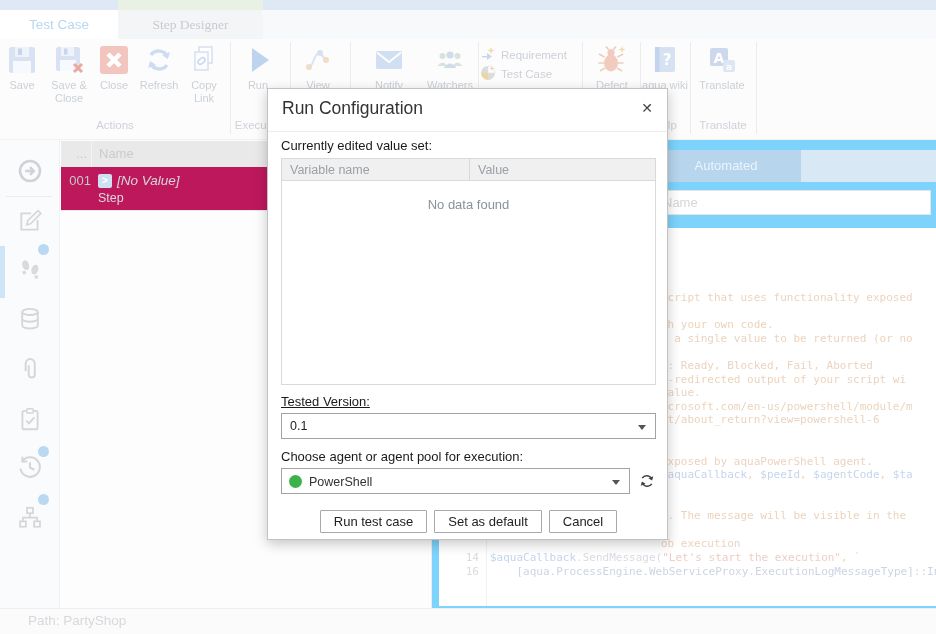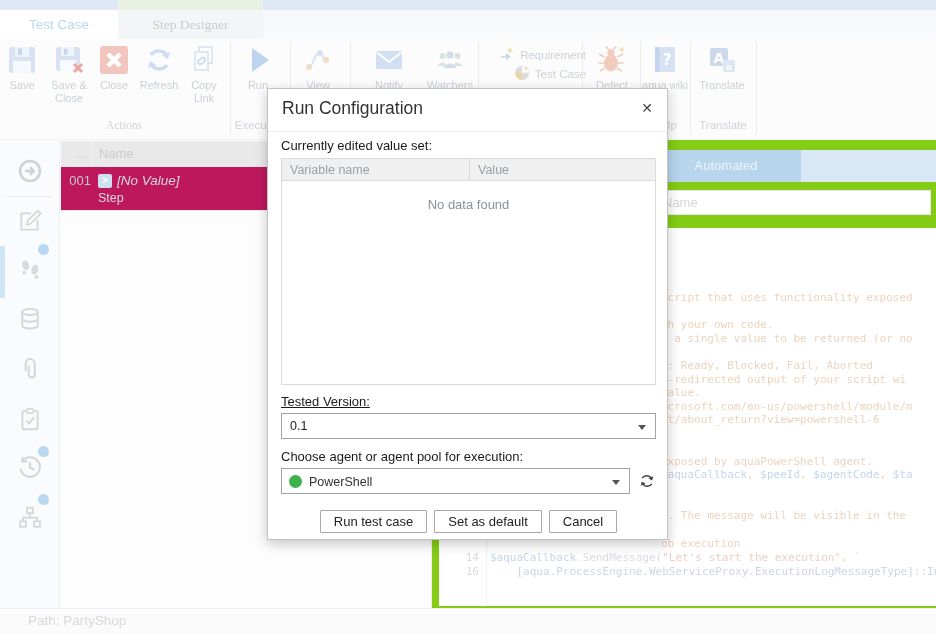--- a/index.html
+++ b/index.html
@@ -15,42 +15,42 @@
   .tab.testcase { left:0; width:118px; background:#ffffff; color:#b9d7f0; }
   .tab.stepdesigner { left:118px; width:145px; background:#f4f5f7; color:#c7cbd1;font-family:Liberation Serif, serif; }
 
   
   .toolbar { position:absolute; left:0; top:39px; width:936px; height:101px; background:#fcfcfd; border-bottom:1px solid #f1f2f4; }
   .tbtn { position:absolute; top:5px; text-align:center; color:#cbd0d6; font-size:11px; line-height:13px; }
   .tbtn .ticon { display:block; width:32px; height:32px; margin:0 auto 3px auto; }
   .tsep { position:absolute; top:3px; height:92px; width:1px; background:#ececee; }
   .tgroup { position:absolute; top:80px; text-align:center; font-size:11.5px; color:#ced2d8; }
   .tstack { position:absolute; left:480px; top:6px; width:106px; }
-  .tstack .srow { display:flex; align-items:center; gap:5px; height:19px; color:#ccd1d7; font-size:11.5px;justify-content:flex-end; }
+  .tstack .srow { display:flex; align-items:center; gap:5px; height:19px; color:#ccd1d7; font-size:11.5px; }
 
   
   .sidebar { position:absolute; left:0; top:140px; width:60px; height:468px; background:#fafbfc; border-right:1px solid #eef0f2; }
   .sideitem { position:absolute; left:17px; width:26px; height:26px; }
   .sidesep { position:absolute; left:6px; top:56px; width:46px; height:1px; background:#eaecee; }
   .selbar { position:absolute; left:0; top:106px; width:5px; height:52px; background:#cfe4f6; }
   .bluedot { position:absolute; width:11px; height:11px; border-radius:50%; background:#bad8f2; }
 
   
   .steps { position:absolute; left:61px; top:140px; width:370px; height:468px; background:#fdfdfe; }
   .steps .hdr { position:absolute; left:0; top:1px; width:370px; height:26px; background:#e9e9ea; color:#c9cbce; font-size:13px; }
   .steps .hdr .cmore { position:absolute; left:0; top:0; width:31px; height:26px; line-height:26px; text-align:right; padding-right:4px; border-right:1px solid #f3f3f4; }
   .steps .hdr .cname { position:absolute; left:38px; top:0; line-height:26px; }
   .steps .row { position:absolute; left:0; top:27px; width:370px; height:44px; background:#be185d; border-bottom:1px solid #e8e8ea; }
   .steps .row .num { position:absolute; left:0; top:6px; width:30px; text-align:right; color:#c5c7ca; font-size:13px; }
   .steps .row .psicon { position:absolute; left:37px; top:7px; width:14px; height:14px; border-radius:2px; background:#cfe0f2; color:#fff; font-size:10px; font-weight:bold; line-height:14px; text-align:center; }
   .steps .row .nm { position:absolute; left:56px; top:6px; font-size:13.5px; font-style:italic; color:#d5d7da; }
   .steps .row .tp { position:absolute; left:37px; top:24px; font-size:12.5px; color:#d9dbde; }
 
   
-  .rightpanel { position:absolute; left:431px; top:140px; width:505px; height:468px; background:#84cc16; border-left:1px solid #ebedee; }
+  .rightpanel { position:absolute; left:431px; top:140px; width:505px; height:468px; background:#7dd3fc; border-left:1px solid #ebedee; }
   .rtabs { position:absolute; left:219px; top:10px; width:286px; height:32px; background:#d9e8f5; }
   .rtab { position:absolute; left:0; top:0; width:150px; height:32px; background:#b7d5ec; color:#ecf4fb; font-size:13px; line-height:32px; text-align:center; }
   .nameinput { position:absolute; left:224px; top:50px; width:275px; height:25px; border:1px solid #e3e5e7; font-size:13px; padding:0 6px; color:#9aa0a6; background:#fff; font-family:"Liberation Sans",sans-serif; }
   .nameinput::placeholder { color:#d4d7da; }
   .codewrap { position:absolute; left:7px; top:88px; width:497px; height:378px; background:#fff; font-family:"DejaVu Sans Mono","Liberation Mono",monospace; }
   .gutterline { position:absolute; left:12px; width:28px; text-align:right; font-size:11px; color:#dadcdf; }
   .gutterborder { position:absolute; left:47px; top:0; width:1px; height:378px; background:#eef0f2; }
   .code-line { position:absolute; white-space:pre; font-size:11px; letter-spacing:0; }
   .seg-comment { color:#ecd3bd; }
   .seg-var { color:#c5d5ed; }
@@ -259,21 +259,21 @@
 
     <div class="tsep" style="left:230px;"></div>
     <div class="tsep" style="left:290px;"></div>
     <div class="tsep" style="left:350px;"></div>
     <div class="tsep" style="left:478px;"></div>
     <div class="tsep" style="left:582px;"></div>
     <div class="tsep" style="left:640px;"></div>
     <div class="tsep" style="left:690px;"></div>
     <div class="tsep" style="left:756px;"></div>
 
-    <div class="tgroup" style="left:9px;width:230px;font-family:Liberation Serif, serif;">Actions</div>
+    <div class="tgroup" style="left:0;width:230px;">Actions</div>
     <div class="tgroup" style="left:230px;width:60px;">Execution</div>
     <div class="tgroup" style="left:640px;width:50px;">Help</div>
     <div class="tgroup" style="left:690px;width:66px;">Translate</div>
   </div>
 
   <div class="sidebar">
     <div class="sideitem" style="top:18px;">
       <span><svg width="26" height="26" viewBox="0 0 24 24" fill="none">
             <circle cx="12" cy="12" r="9.2" stroke="#cfd2d6" stroke-width="2.4"></circle>
             <path d="M7.5,12 L15,12 M12,8.5 L15.5,12 L12,15.5" stroke="#cfd2d6" stroke-width="2.2"></path>

